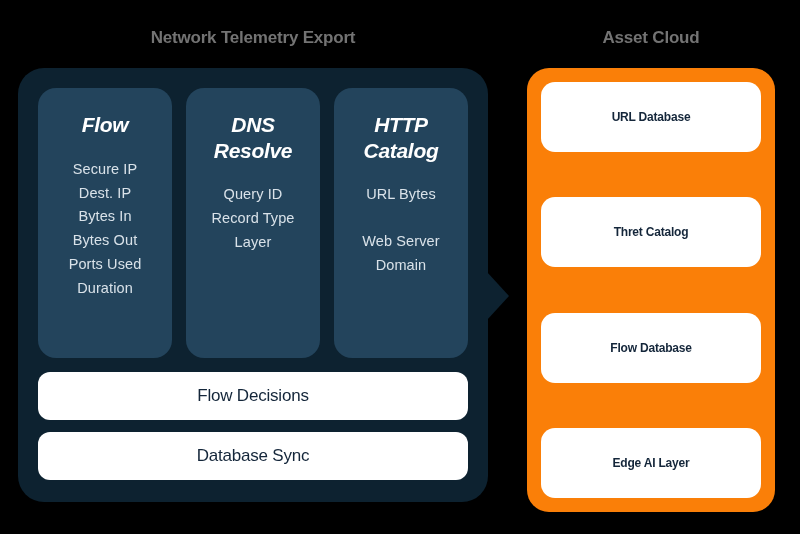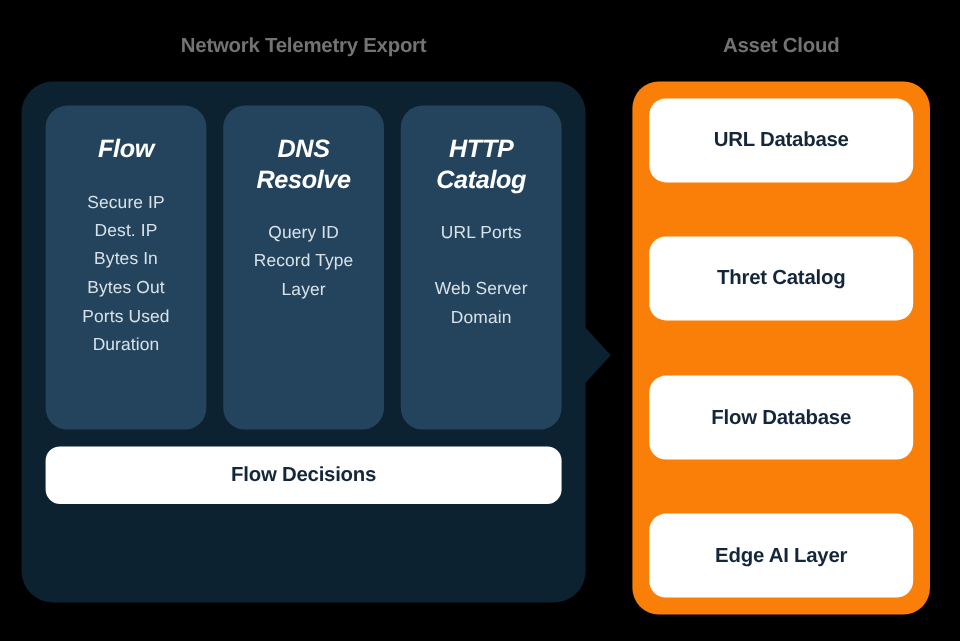--- a/index.html
+++ b/index.html
@@ -96,21 +96,21 @@
     position: absolute;
     left: 20px;
     width: 430px;
     height: 48px;
     background: #ffffff;
     border-radius: 12px;
     display: flex;
     align-items: center;
     justify-content: center;
     color: #14263a;
-    font-weight: bold;
+    font-weight: normal;
     font-size: 17px;
     letter-spacing: -0.2px;
   }
   #bar-flow-decisions { top: 304px; }
   #bar-database-sync  { top: 364px; }
 
   
   #asset-cloud-panel {
     position: absolute;
     left: 527px;
@@ -127,21 +127,21 @@
   }
   .asset-card {
     height: 70px;
     background: #ffffff;
     border-radius: 14px;
     display: flex;
     align-items: center;
     justify-content: center;
     color: #14263a;
     font-weight: bold;
-    font-size: 17px;
+    font-size: 12px;
     letter-spacing: -0.2px;
   }
 </style>
 </head>
 <body>
 
 <div id="canvas">
 
   <div class="section-title" id="title-left">Network Telemetry Export</div>
 
@@ -168,29 +168,30 @@
         <div class="card-fields">
           <div class="field-line">Query ID</div>
           <div class="field-line">Record Type</div>
           <div class="field-line">Layer</div>
         </div>
       </div>
 
       <div class="field-card">
         <div class="card-title">HTTP Catalog</div>
         <div class="card-fields">
-          <div class="field-line">URL Ports</div>
+          <div class="field-line">URL Bytes</div>
           <div class="field-line spaced">Web Server Domain</div>
         </div>
       </div>
 
     </div>
 
     <div class="action-bar" id="bar-flow-decisions">Flow Decisions</div>
 
+    <div class="action-bar" id="bar-database-sync">Database Sync</div>
 
   </div>
 
   <div id="telemetry-arrow"></div>
 
   <div id="asset-cloud-panel">
     <div class="asset-card">URL Database</div>
     <div class="asset-card">Thret Catalog</div>
     <div class="asset-card">Flow Database</div>
     <div class="asset-card">Edge AI Layer</div>

